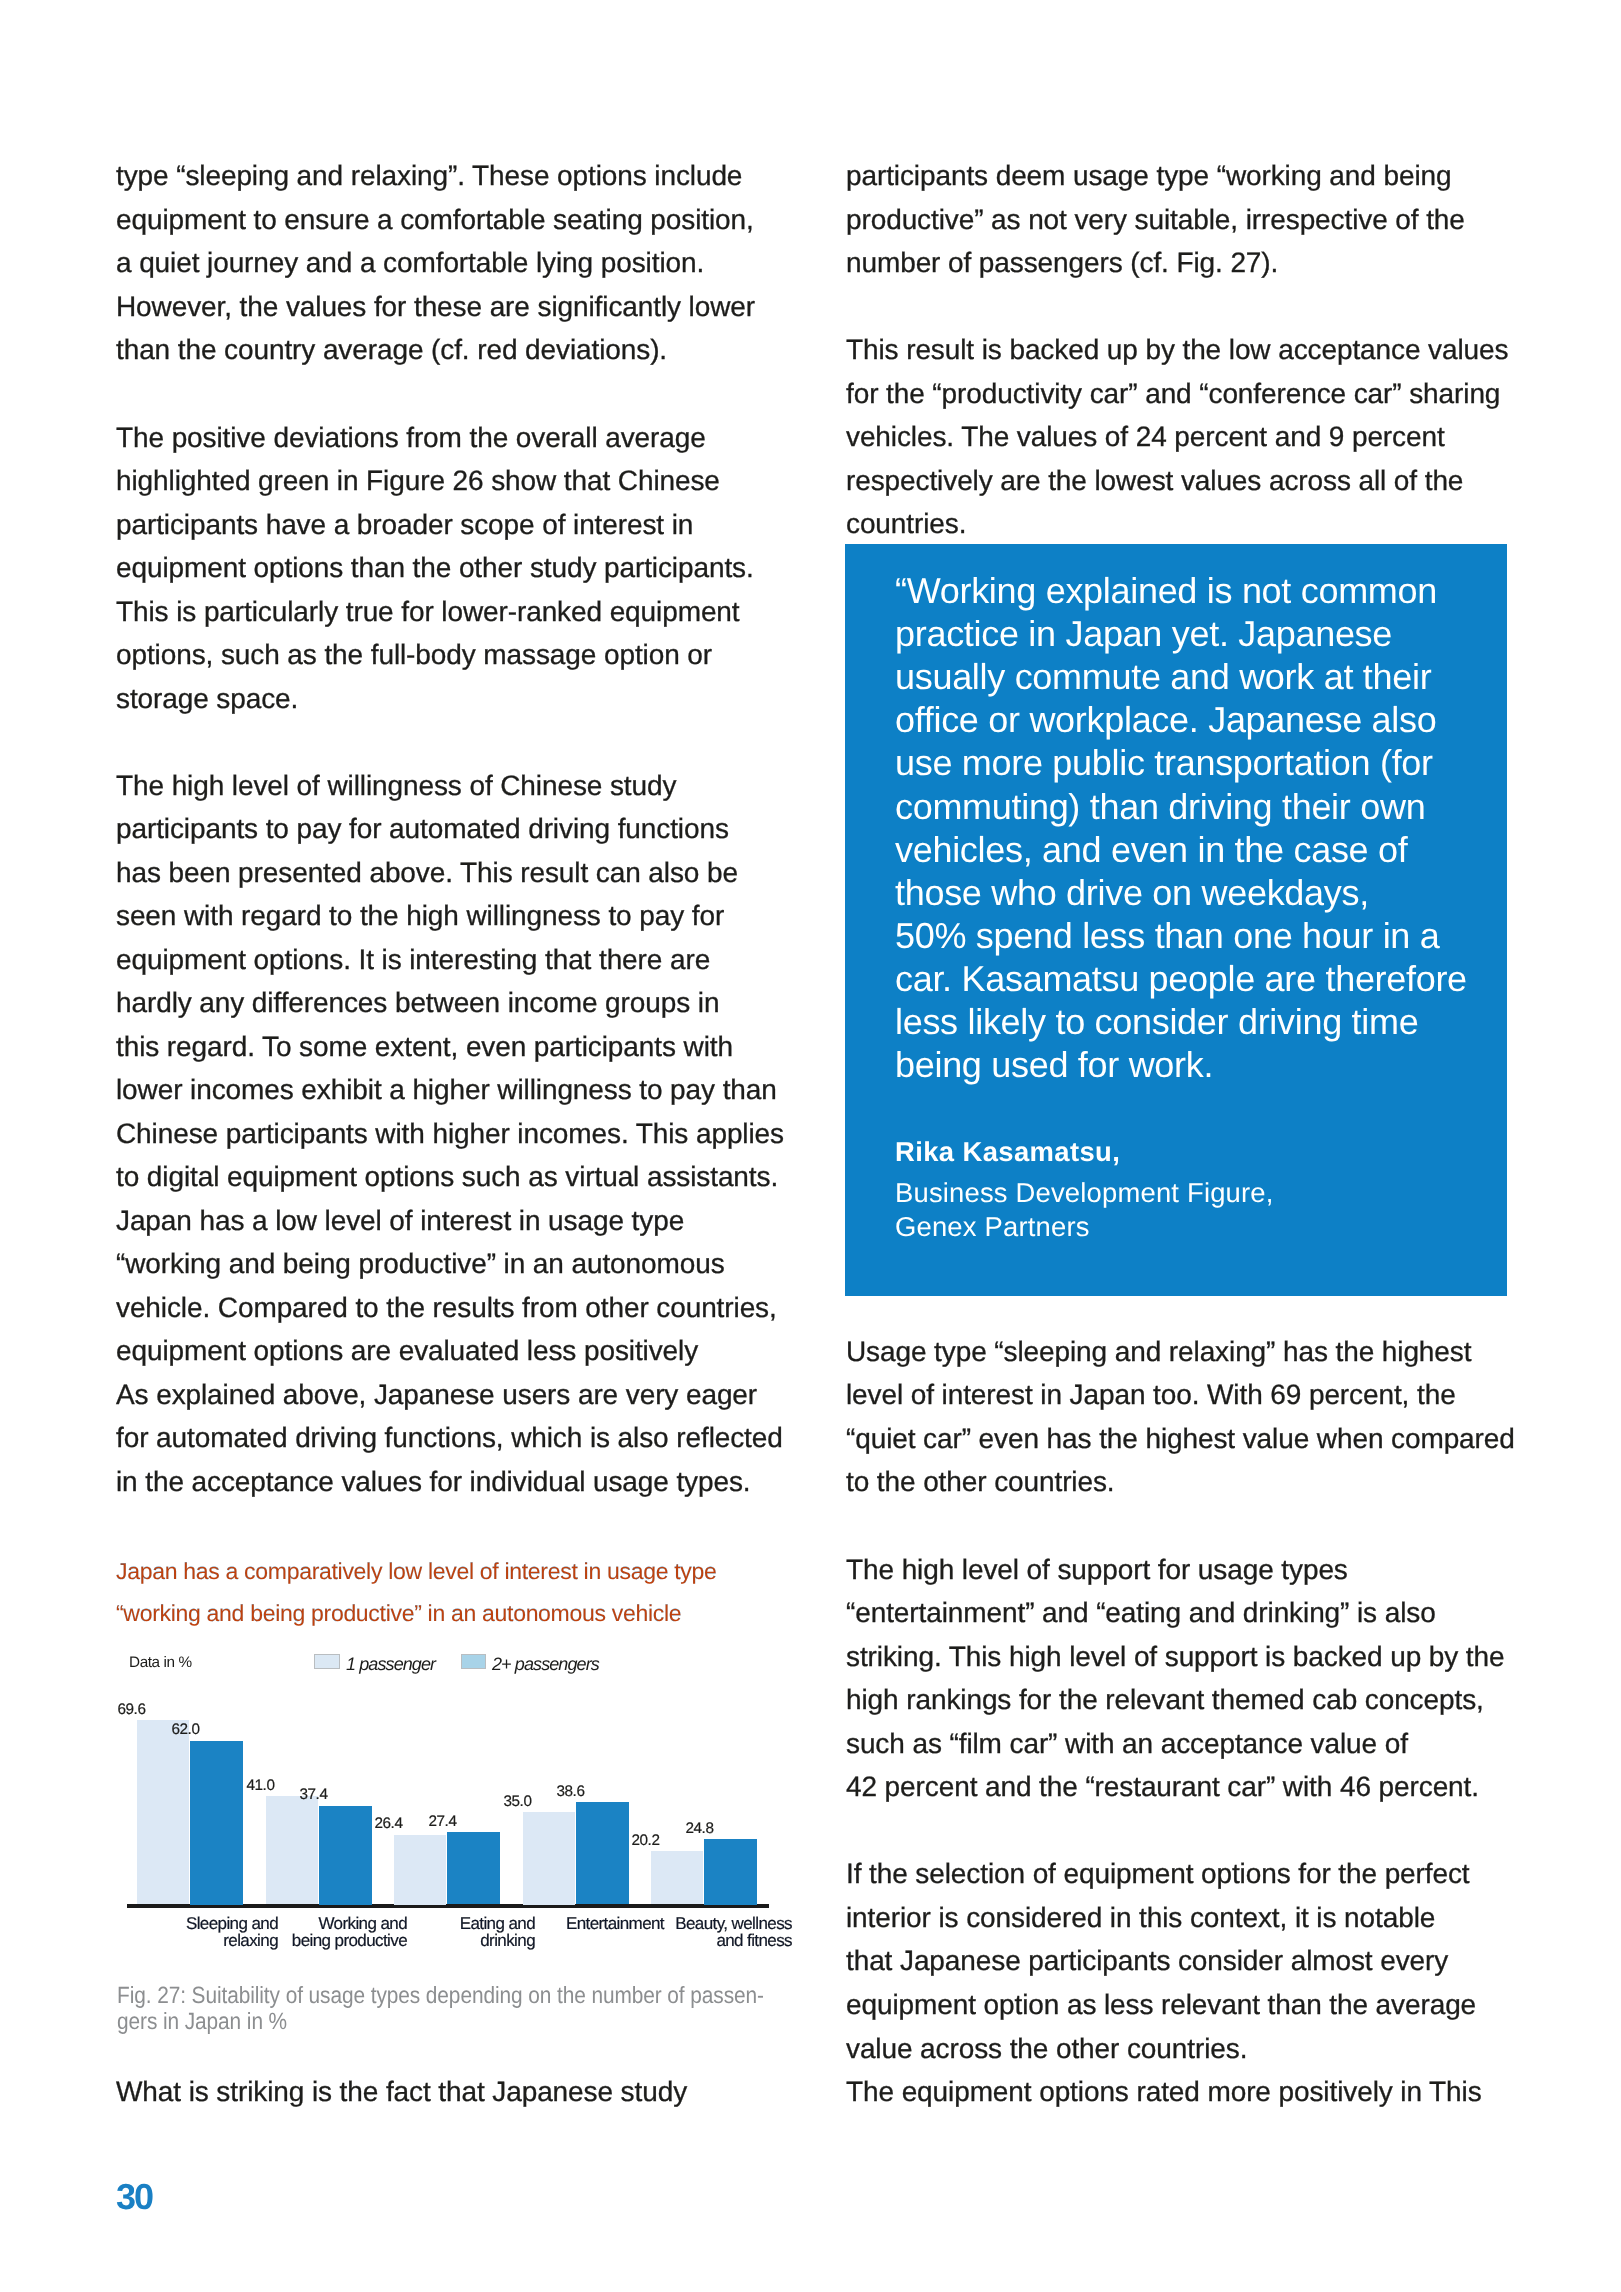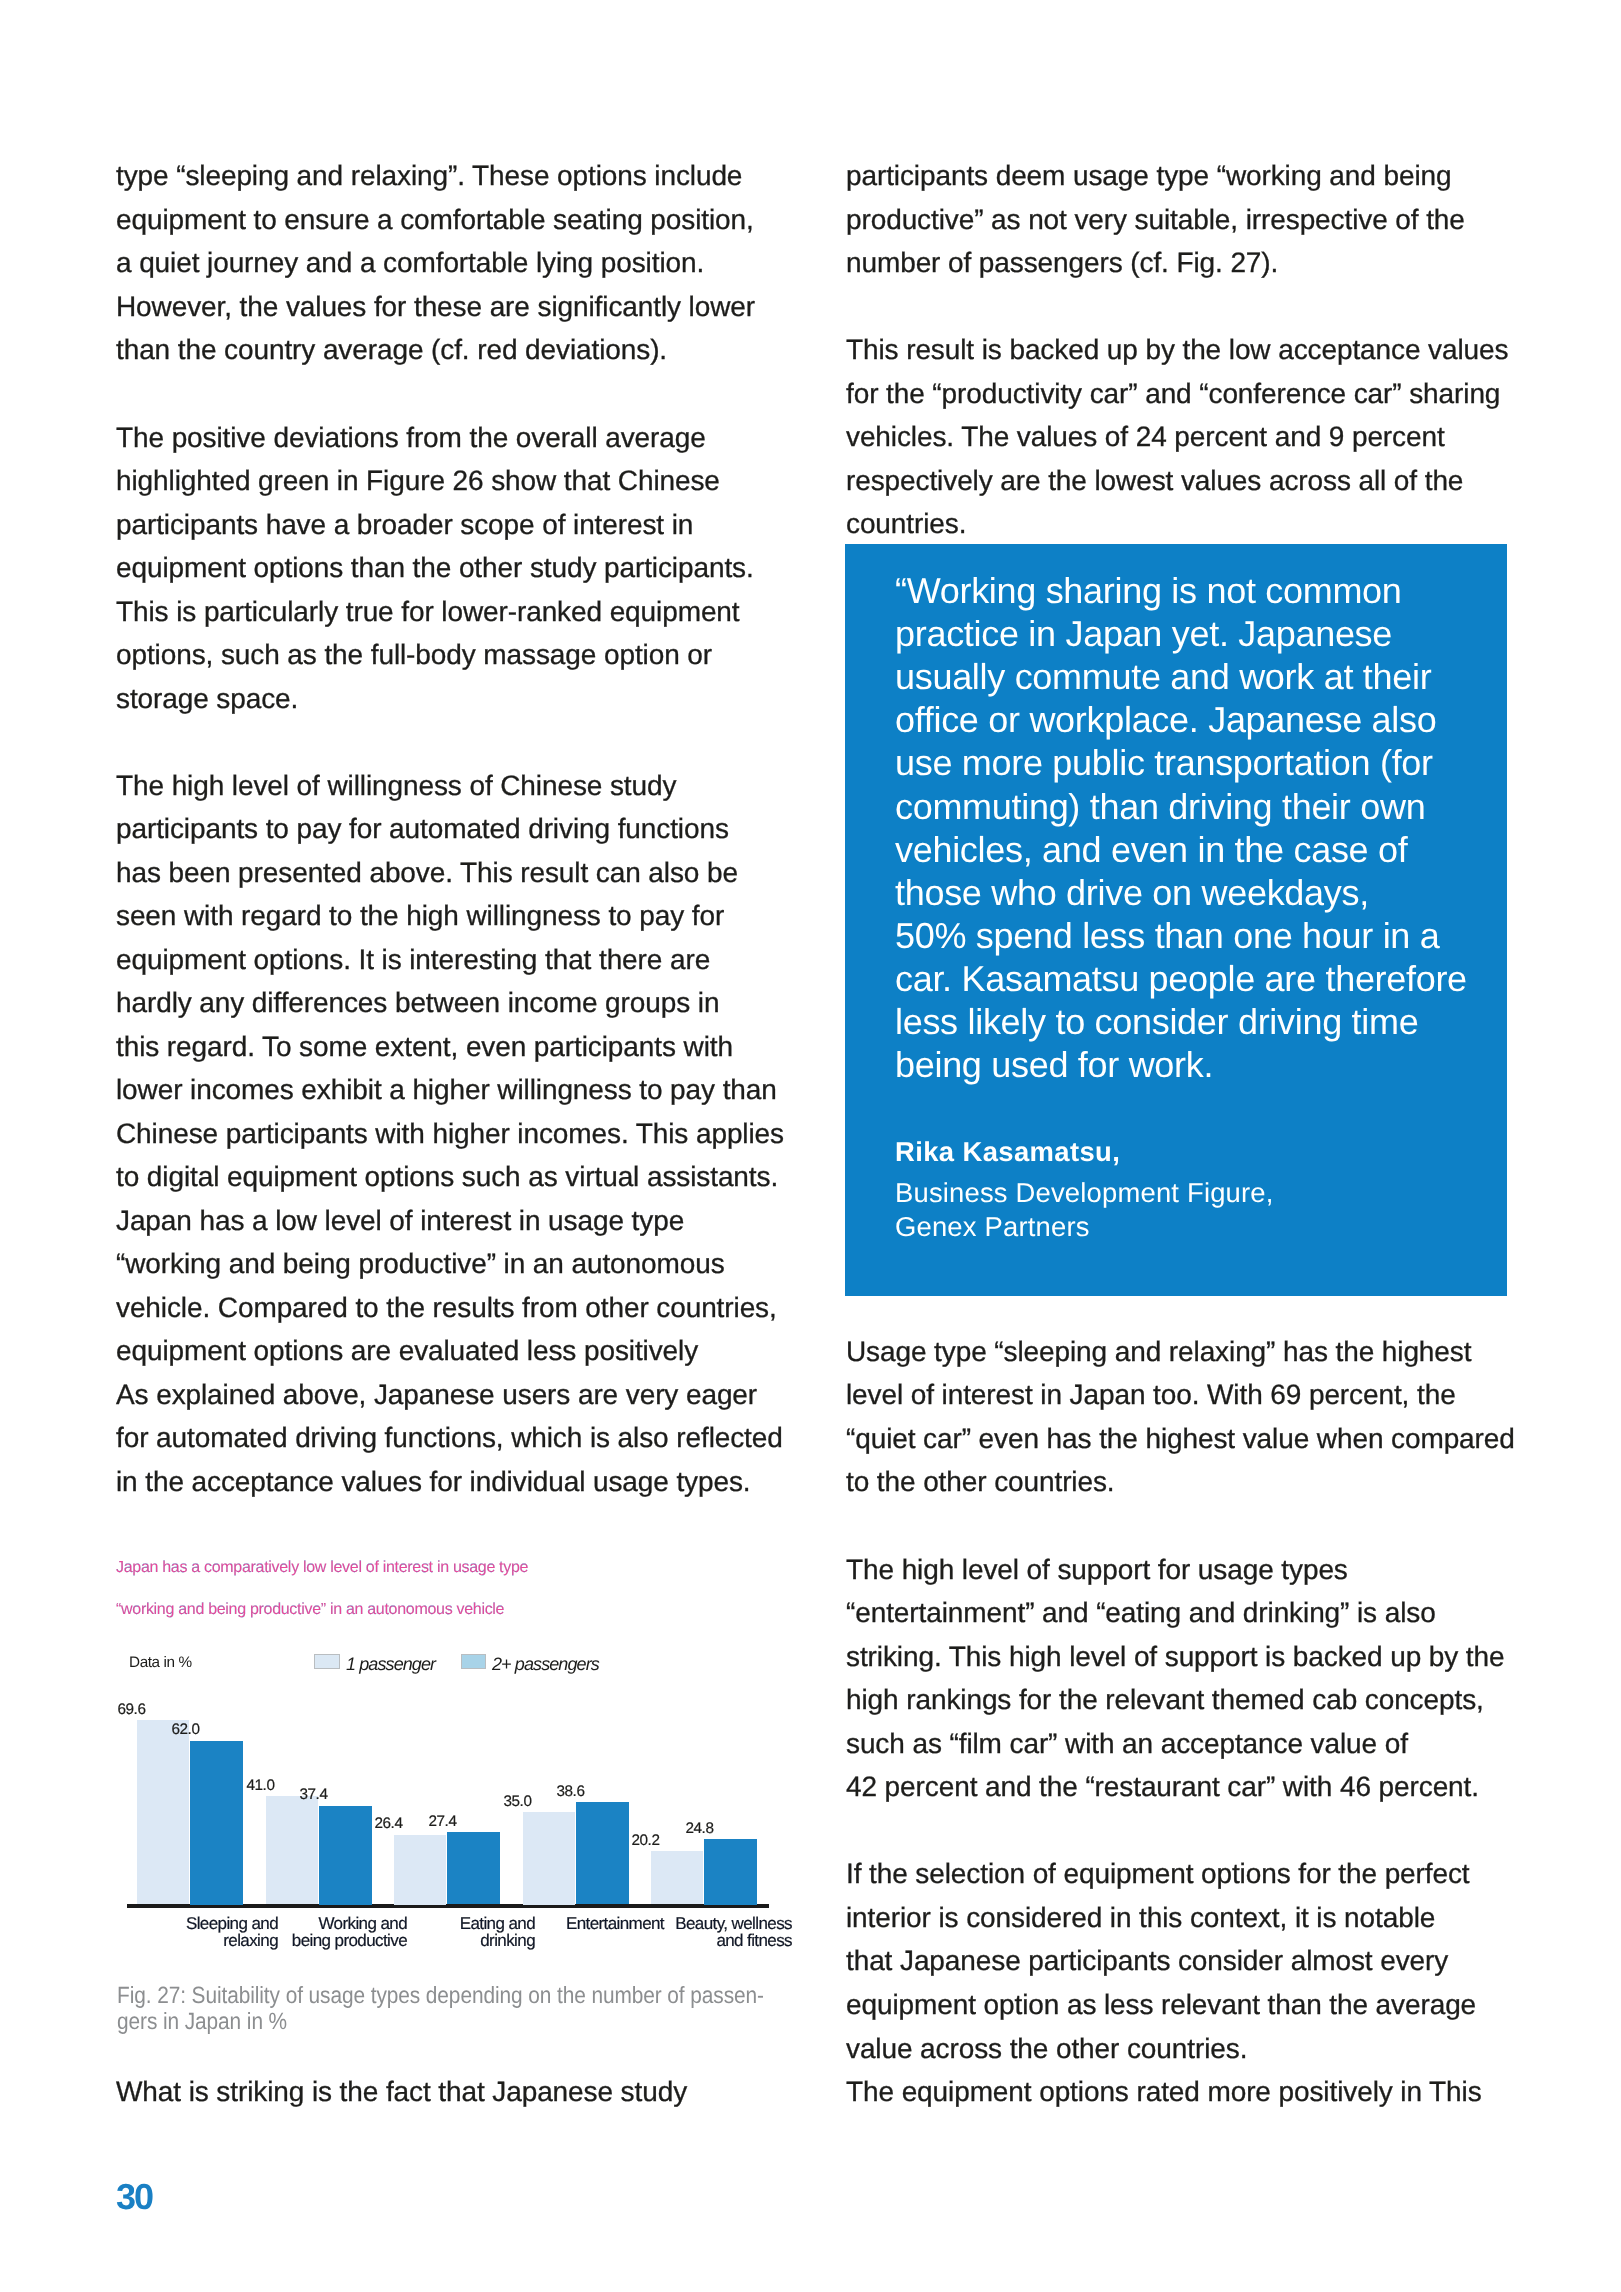--- a/index.html
+++ b/index.html
@@ -16,21 +16,21 @@
   .col{ position:absolute; left:0; top:0; width:1621px; height:2293px; }
   .tl{
     position:absolute; white-space:pre; line-height:1;
     font-size:28px; color:#1d1d1b; letter-spacing:-0.1px;
     -webkit-text-stroke:0.3px #1d1d1b;
   }
 
   
   .fig-head{
     position:absolute; white-space:pre; line-height:1;
-    font-size:16px; color:#ec4899; letter-spacing:-0.3px;
+    font-size:23px; color:#c2410c; letter-spacing:-0.3px;
     -webkit-text-stroke:0.1px #1a80c4;
   }
 
   
   .fig-cap{
     position:absolute; white-space:pre; line-height:1;
     font-size:23.5px; color:#8c8e90; letter-spacing:-0.1px;
     transform:scaleX(0.888); transform-origin:0 50%;
   }
 
@@ -144,21 +144,21 @@
       <div class="tl" style="left:846px;top:1860px">If the selection of equipment options for the perfect</div>
       <div class="tl" style="left:846px;top:1904px">interior is considered in this context, it is notable</div>
       <div class="tl" style="left:846px;top:1947px">that Japanese participants consider almost every</div>
       <div class="tl" style="left:846px;top:1991px">equipment option as less relevant than the average</div>
       <div class="tl" style="left:846px;top:2035px">value across the other countries.</div>
       <div class="tl" style="left:846px;top:2078px">The equipment options rated more positively in This</div>
     </div>
   </div>
   <div class="quotebox"></div>
   <div>
-    <div class="qline" style="left:895px;top:573px">“Working sharing is not common</div>
+    <div class="qline" style="left:895px;top:573px">“Working explained is not common</div>
     <div class="qline" style="left:895px;top:616px">practice in Japan yet. Japanese</div>
     <div class="qline" style="left:895px;top:659px">usually commute and work at their</div>
     <div class="qline" style="left:895px;top:702px">office or workplace. Japanese also</div>
     <div class="qline" style="left:895px;top:745px">use more public transportation (for</div>
     <div class="qline" style="left:895px;top:789px">commuting) than driving their own</div>
     <div class="qline" style="left:895px;top:832px">vehicles, and even in the case of</div>
     <div class="qline" style="left:895px;top:875px">those who drive on weekdays,</div>
     <div class="qline" style="left:895px;top:918px">50% spend less than one hour in a</div>
     <div class="qline" style="left:895px;top:961px">car. Kasamatsu people are therefore</div>
     <div class="qline" style="left:895px;top:1004px">less likely to consider driving time</div>

